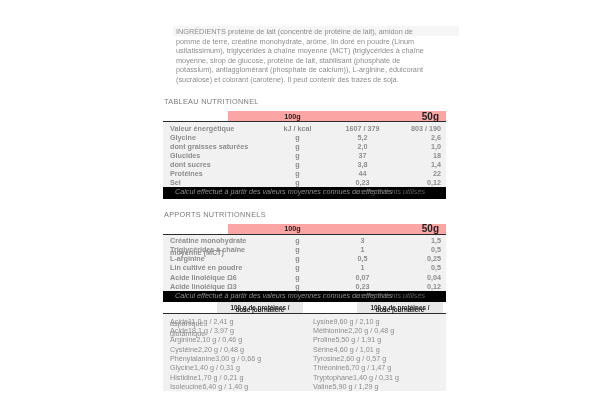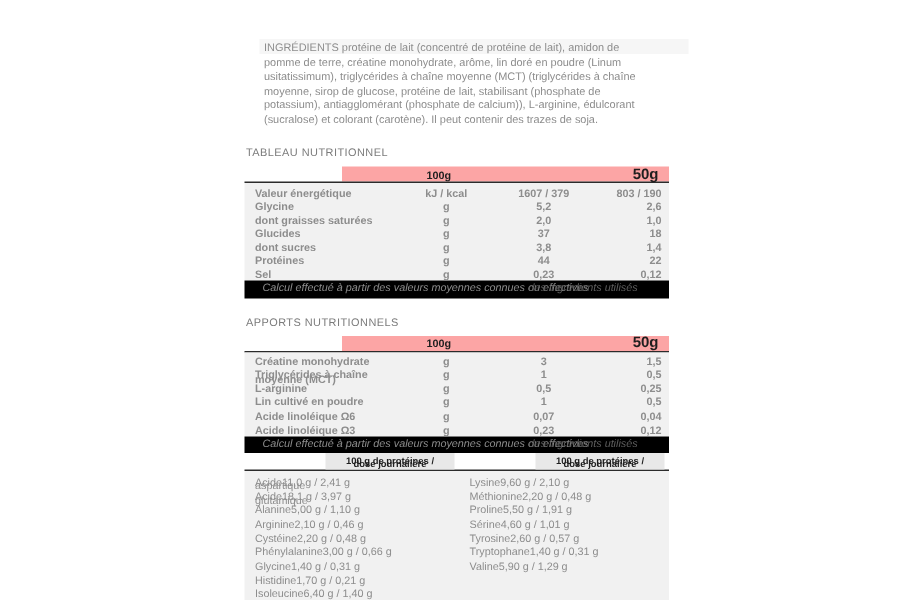--- a/index.html
+++ b/index.html
@@ -212,24 +212,20 @@
               <span class="a-val">11,0 g / 2,41 g</span>
             </div>
             <div class="arow">
               <span class="a-name ovl">
                 <span class="ln">Acide</span>
                 <span class="ln2">glutamique</span>
               </span>
               <span class="a-val">18,1 g / 3,97 g</span>
             </div>
             <div class="arow">
-              <span class="a-name">Alanine</span>
-              <span class="a-val">5,00 g / 1,10 g</span>
-            </div>
-            <div class="arow">
               <span class="a-name">Arginine</span>
               <span class="a-val">2,10 g / 0,46 g</span>
             </div>
             <div class="arow">
               <span class="a-name">Cystéine</span>
               <span class="a-val">2,20 g / 0,48 g</span>
             </div>
             <div class="arow">
               <span class="a-name">Phénylalanine</span>
               <span class="a-val">3,00 g / 0,66 g</span>
@@ -262,20 +258,24 @@
             </div>
             <div class="arow">
               <span class="a-name">Sérine</span>
               <span class="a-val">4,60 g / 1,01 g</span>
             </div>
             <div class="arow">
               <span class="a-name">Tyrosine</span>
               <span class="a-val">2,60 g / 0,57 g</span>
             </div>
             <div class="arow">
+              <span class="a-name">Thréonine</span>
+              <span class="a-val">6,70 g / 1,47 g</span>
+            </div>
+            <div class="arow">
               <span class="a-name">Tryptophane</span>
               <span class="a-val">1,40 g / 0,31 g</span>
             </div>
             <div class="arow">
               <span class="a-name">Valine</span>
               <span class="a-val">5,90 g / 1,29 g</span>
             </div>
           </div>
       </div>
 

